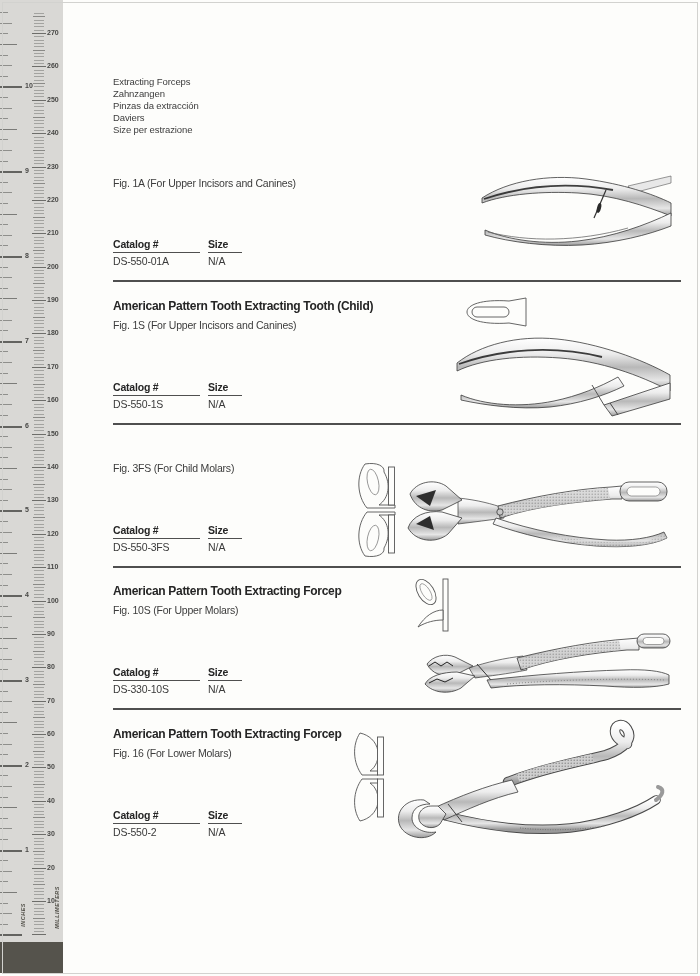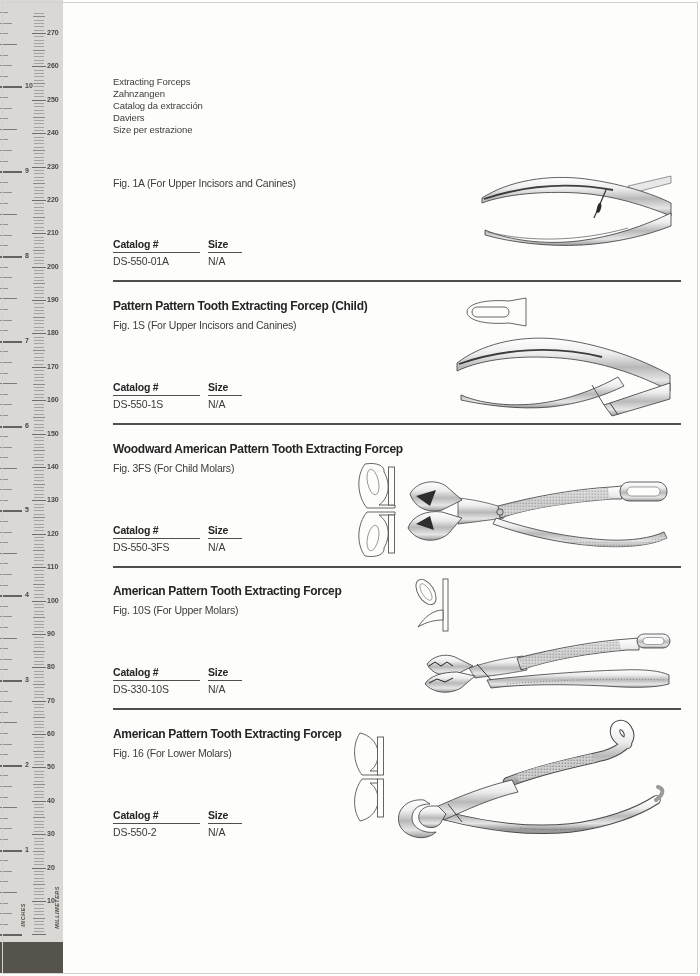--- a/index.html
+++ b/index.html
@@ -458,21 +458,21 @@
       <div class="intick in1" style="top: 33.4px;"></div>
       <div class="intick in2" style="top: 22.8px;"></div>
       <div class="intick in1" style="top: 12.2px;"></div>
     </div>
 
   <div class="content">
 
     <div class="intro">
       <div>Extracting Forceps</div>
       <div>Zahnzangen</div>
-      <div>Catalog da extracción</div>
+      <div>Pinzas da extracción</div>
       <div>Daviers</div>
       <div>Size per estrazione</div>
     </div>
 
     <div class="section sec-divider" style="top:150px;height:130px;">
       <div class="pfig" style="top:27px;">Fig. 1A (For Upper Incisors and Canines)</div>
       <div class="cat-table" style="top:88px;">
         <div class="cat-head">
           <span class="c1">Catalog #</span>
           <span class="c2">Size</span>
@@ -496,21 +496,21 @@
         <path d="M4,30 C30,13 70,6 108,11 C145,16 175,26 193,35 L193,48 C168,38 135,27 100,25 C65,23 28,26 4,35 Z" fill="url(#g1)" stroke="#3a3a3a" stroke-width="0.8"></path>
         <path d="M6,31 C45,18 90,14 135,22" stroke="#1f1f1f" stroke-width="1.8" fill="none" opacity=".85"></path>
         <path d="M7,62 C30,72 65,77 100,73 C135,69 168,57 193,45 L193,58 C170,67 138,75 104,77 C68,79 32,74 7,67 Z" fill="url(#g1)" stroke="#3a3a3a" stroke-width="0.8"></path>
         <path d="M10,64 C50,74 100,74 150,60" stroke="#6a6a6a" stroke-width="0.8" fill="none"></path>
         <path d="M128,22 L116,50" stroke="#333" stroke-width="1.2"></path>
         <ellipse cx="121" cy="40" rx="2" ry="5" fill="#2a2a2a" transform="rotate(15 121 40)"></ellipse>
       </svg>
     </div>
 
     <div class="section sec-divider" style="top:282px;height:141px;">
-      <div class="ptitle" style="top:17px;">Pattern Pattern Tooth Extracting Forcep (Child)</div>
+      <div class="ptitle" style="top:17px;">American Pattern Tooth Extracting Tooth (Child)</div>
       <div class="pfig" style="top:37px;">Fig. 1S (For Upper Incisors and Canines)</div>
       <div class="cat-table" style="top:99px;">
         <div class="cat-head">
           <span class="c1">Catalog #</span>
           <span class="c2">Size</span>
         </div>
         <div class="cat-row">
           <span class="c1">DS-550-1S</span>
           <span class="c2">N/A</span>
         </div>
@@ -532,21 +532,20 @@
         <path d="M5,38 C28,20 65,10 105,14 C145,18 190,34 218,50 L218,66 C188,50 148,36 108,33 C68,30 30,34 5,46 Z" fill="url(#g2)" stroke="#3a3a3a" stroke-width="0.8"></path>
         <path d="M7,39 C50,24 100,20 150,32" stroke="#1c1c1c" stroke-width="1.8" fill="none" opacity=".85"></path>
         <path d="M9,70 C32,80 68,83 102,76 C126,71 148,62 166,52 L172,61 C152,71 126,79 98,82 C66,85 32,80 9,75 Z" fill="url(#g2)" stroke="#3a3a3a" stroke-width="0.8"></path>
         <path d="M140,60 L152,80" stroke="#555" stroke-width="1"></path>
         <path d="M152,80 L218,58 L218,74 L160,91 Z" fill="url(#g2)" stroke="#3a3a3a" stroke-width="0.8"></path>
         <path d="M158,78 L166,90" stroke="#444" stroke-width="1"></path>
       </svg>
     </div>
 
     <div class="section sec-divider" style="top:423px;height:143px;">
-      <div class="ptitle" style="top:19px;">Woodward American Pattern Tooth Extracting Forcep</div>
       <div class="pfig" style="top:39px;">Fig. 3FS (For Child Molars)</div>
       <div class="cat-table" style="top:101px;">
         <div class="cat-head">
           <span class="c1">Catalog #</span>
           <span class="c2">Size</span>
         </div>
         <div class="cat-row">
           <span class="c1">DS-550-3FS</span>
           <span class="c2">N/A</span>
         </div>

